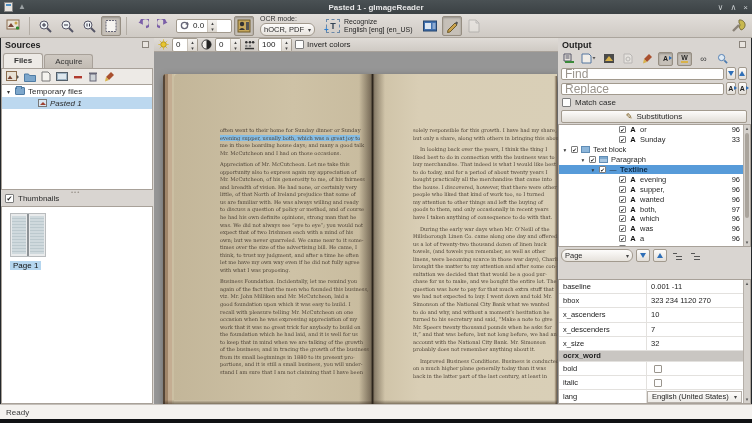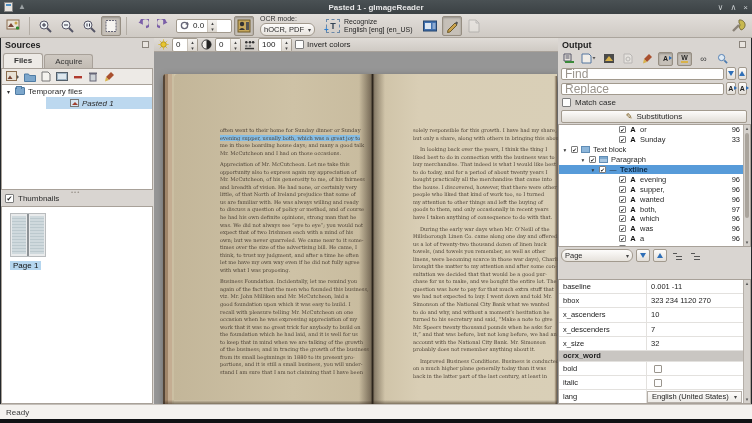--- a/index.html
+++ b/index.html
@@ -58,21 +58,21 @@
   .tab { padding:2px 10px 2px; font-size:8px; border:1px solid #a8a199; border-bottom:none; border-radius:3px 3px 0 0;
     background:linear-gradient(#cfc9c2,#c2bcb4); color:#333; }
   .tab.active { background:#edeae6; font-weight:bold; padding-bottom:3px; }
   .src-tools { height:16px; display:flex; align-items:center; gap:5px; padding:0 4px; background:#edeae6; border:1px solid #a8a199; border-bottom:none; margin:0 0 0 0; }
   .src-body { position:absolute; left:0px; top:46px; width:152px; height:106px; background:#fff; border:1px solid #a8a199; overflow:hidden; }
   .trow { display:flex; align-items:center; height:12px; gap:3px; font-size:8px; white-space:nowrap; }
   .trow .exp { width:7px; font-size:6px; color:#333; text-align:center; }
   .trow.sel2 { background:#bcd8ef; }
   .trow.italic .tlabel { font-style:italic; }
   .ind0 { padding-left:3px; } .ind1 { padding-left:21px; } .ind2 { padding-left:31px; } .ind3 { padding-left:51px; }
-  .src-body .ind1 { padding-left:14px;margin-left:44px; }
+  .src-body .ind1 { padding-left:26px; }
   .ti-folder { width:10px; height:8px; background:#7da7cc; border:1px solid #4f7ba3; border-radius:1px; position:relative; }
   .ti-folder::before { content:""; position:absolute; left:0; top:-2px; width:4px; height:2px; background:#7da7cc; border:1px solid #4f7ba3; border-bottom:none; }
   .ti-image { width:9px; height:8px; background:#d8e6f2; border:1px solid #777; position:relative; }
   .ti-image::after { content:""; position:absolute; left:1px; bottom:1px; border-left:3px solid transparent; border-right:3px solid transparent; border-bottom:3px solid #a04030; }
   .thumb-head { position:absolute; left:0; top:153px; width:152px; height:15px; display:flex; align-items:center; gap:4px; padding:0 4px; }
   .thumb-head .dots { position:absolute; top:-2px; left:70px; color:#9a948c; font-size:6px; letter-spacing:1px; }
   .cbx { width:9px; height:9px; border:1px solid #7d7d7d; background:#fff; border-radius:1px; font-size:7px; line-height:8px; text-align:center; color:#222; }
   .thumb-body { position:absolute; left:0; top:168px; width:152px; height:198px; background:#fff; border:1px solid #a8a199; }
   .mini-book { position:absolute; left:8px; top:6px; width:36px; height:44px; background:#e9ebec; border:1px solid #b9bcbe; display:flex; }
   .mini-page { flex:1; margin:2px 1px; background:repeating-linear-gradient(#cfd9dd 0 2px, #bcc9ce 2px 3px); }

